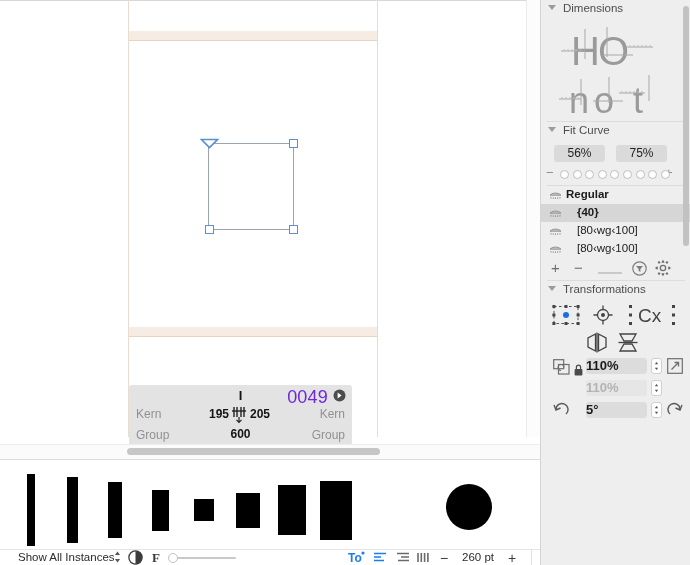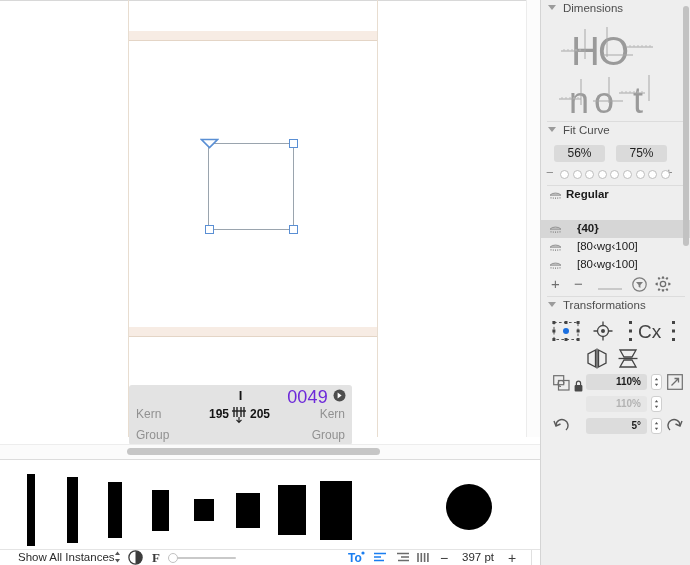--- a/index.html
+++ b/index.html
@@ -94,21 +94,21 @@
   #pct-56{left:13px;width:51px;}
   #pct-75{left:75px;width:51px;}
   #fit-minus{position:absolute;left:5px;top:26px;color:#8a8a8a;font-size:13px;}
   #fit-plus{position:absolute;left:124px;top:26px;color:#8a8a8a;font-size:13px;}
   .fit-dot{position:absolute;top:31px;width:9px;height:9px;border-radius:50%;
       background:#ffffff;border:1px solid #bdbdbd;box-sizing:border-box;}
 
   
   #layers-body{position:relative;}
   .layer-row{position:relative;height:18px;}
-  .layer-row.selected{background:#d6d6d6;margin-top:16px;}
+  .layer-row.selected{background:#d6d6d6;}
   .eye-icon{position:absolute;left:8px;top:4px;width:13px;height:9px;}
   .layer-name{position:absolute;top:2px;font-size:11.5px;color:#1b1b1b;}
   .layer-name.master{left:25px;font-weight:bold;}
   .layer-name.sub{left:36px;}
   .layer-name.sel{font-weight:bold;}
 
   #layers-toolbar{position:relative;height:22px;}
   #lt-plus{position:absolute;left:10px;top:1px;color:#6e6e6e;font-size:15px;}
   #lt-minus{position:absolute;left:33px;top:1px;color:#6e6e6e;font-size:15px;}
   #lt-line{position:absolute;left:57px;top:14px;width:24px;height:2px;background:#c9c9c9;}
@@ -120,21 +120,21 @@
   .tr-ico{position:absolute;}
   #tr-origin{left:10px;top:6px;}
   #tr-center{left:50px;top:6px;}
   #tr-cx{left:87px;top:6px;}
   #tr-fliph{left:45px;top:34px;}
   #tr-flipv{left:76px;top:34px;}
 
   #scale-icon{position:absolute;left:12px;top:61px;width:17px;height:16px;}
   #lock-icon{position:absolute;left:33px;top:66px;width:9px;height:12px;}
   .num-field{position:absolute;height:16px;line-height:16px;background:#dcdcdc;border-radius:3px;
-      text-align:right;padding-right:6px;font-size:10px;font-weight:bold;color:#1b1b1b;box-sizing:border-box;}
+      text-align:left;padding-right:6px;font-size:13px;font-weight:bold;color:#1b1b1b;box-sizing:border-box;}
   .num-field.disabled{background:#e6e6e6;color:#b3b3b3;}
   #scale-x{left:45px;top:60px;width:61px;}
   #scale-y{left:45px;top:82px;width:61px;}
   .stepper{position:absolute;width:11px;height:16px;background:#ffffff;border:1px solid #cfcfcf;border-radius:3px;box-sizing:border-box;}
   #step-x{left:110px;top:60px;}
   #step-y{left:110px;top:82px;}
   #scale-out-icon{position:absolute;left:126px;top:60px;width:16px;height:16px;}
   #rot-ccw{position:absolute;left:12px;top:104px;width:16px;height:15px;}
   #rot-field{left:45px;top:104px;width:61px;}
   #step-r{left:110px;top:104px;}
@@ -184,20 +184,21 @@
         <svg id="kern-icon" viewBox="0 0 20 19">
           <path d="M5 2 L5 12 M8 2 L8 12 M12 2 L12 12 M15 2 L15 12" stroke="#222" stroke-width="1.4"></path>
           <path d="M3 6 L17 6" stroke="#222" stroke-width="1.4"></path>
           <path d="M10 12 L10 17 M7.5 14.8 L10 17.4 L12.5 14.8" stroke="#222" stroke-width="1.2" fill="none"></path>
         </svg>
         <div id="kern-right">205</div>
         <div class="hud-lbl-r">Kern</div>
       </div>
       <div id="hud-row3">
         <div class="hud-lbl-l">Group</div>
+        <div id="width-val">600</div>
         <div class="hud-lbl-r">Group</div>
       </div>
     </div>
 
     <div id="canvas-vscroll-track">
       
     </div>
     <div id="canvas-hscroll-track">
       <div id="canvas-hscroll"></div>
     </div>
@@ -236,21 +237,21 @@
     <svg class="tool-ico" id="tool-alignl" width="15" height="15" viewBox="0 0 15 15">
       <path d="M1 3.5 H13 M1 7 H8 M1 10.5 H11" stroke="#1a7ef0" stroke-width="1.6"></path>
     </svg>
     <svg class="tool-ico" id="tool-alignr" width="15" height="15" viewBox="0 0 15 15">
       <path d="M2 3.5 H14 M6 7 H14 M3 10.5 H14" stroke="#6b6b6b" stroke-width="1.6"></path>
     </svg>
     <svg class="tool-ico" id="tool-cols" width="14" height="15" viewBox="0 0 14 15">
       <path d="M2 3 V12 M5.3 3 V12 M8.6 3 V12 M11.9 3 V12" stroke="#6b6b6b" stroke-width="1.6"></path>
     </svg>
     <div id="zoom-minus">−</div>
-    <div id="zoom-value">397 pt</div>
+    <div id="zoom-value">260 pt</div>
     <div id="zoom-plus">+</div>
     <div id="bottom-divider"></div>
   </div>
 
   <div id="sidebar">
 
     <div class="section-header">
       <div class="disclosure"></div>
       <div class="section-title">Dimensions</div>
     </div>

